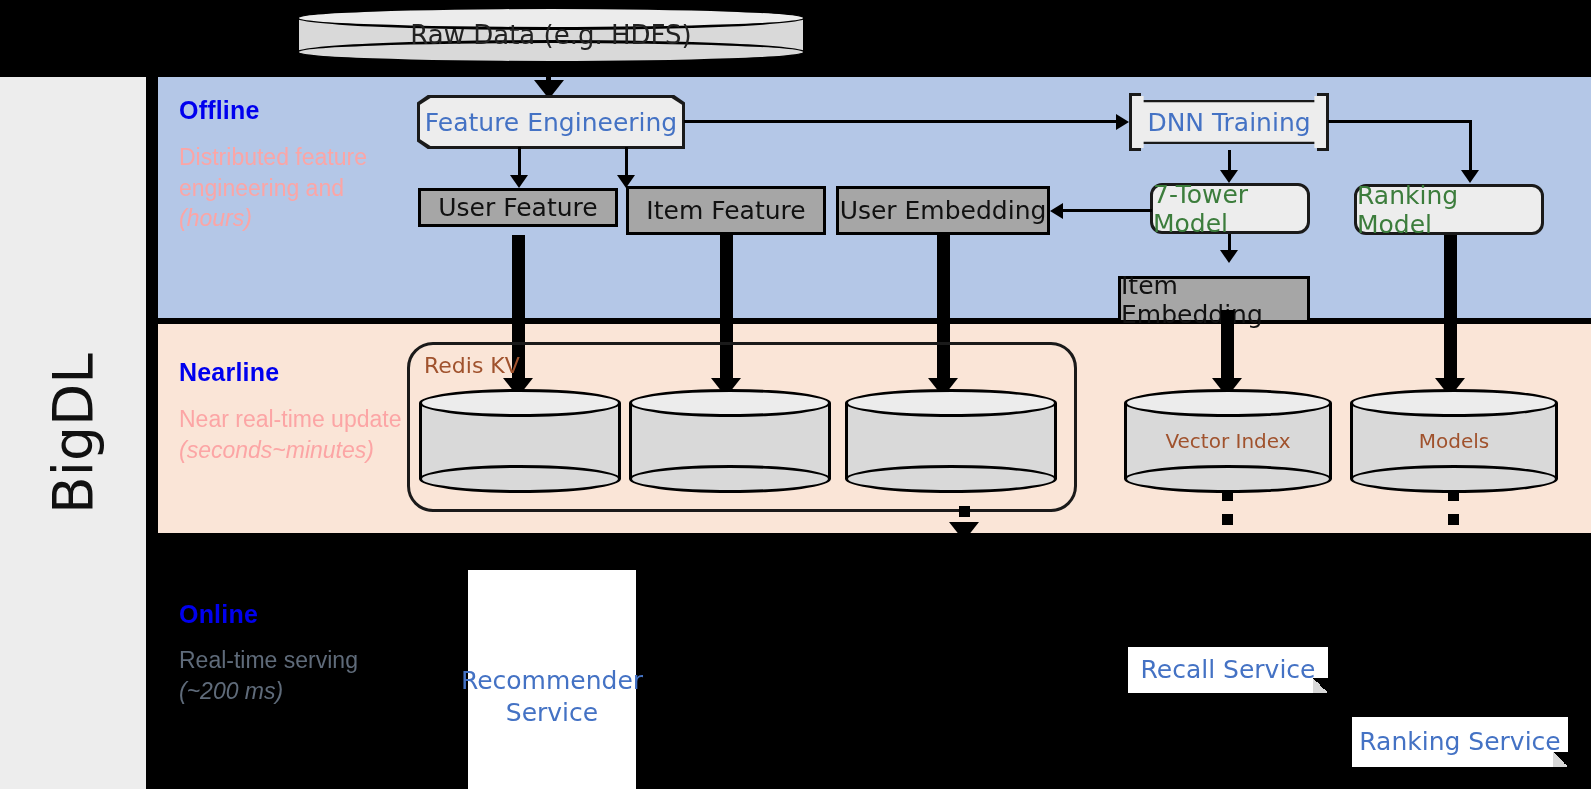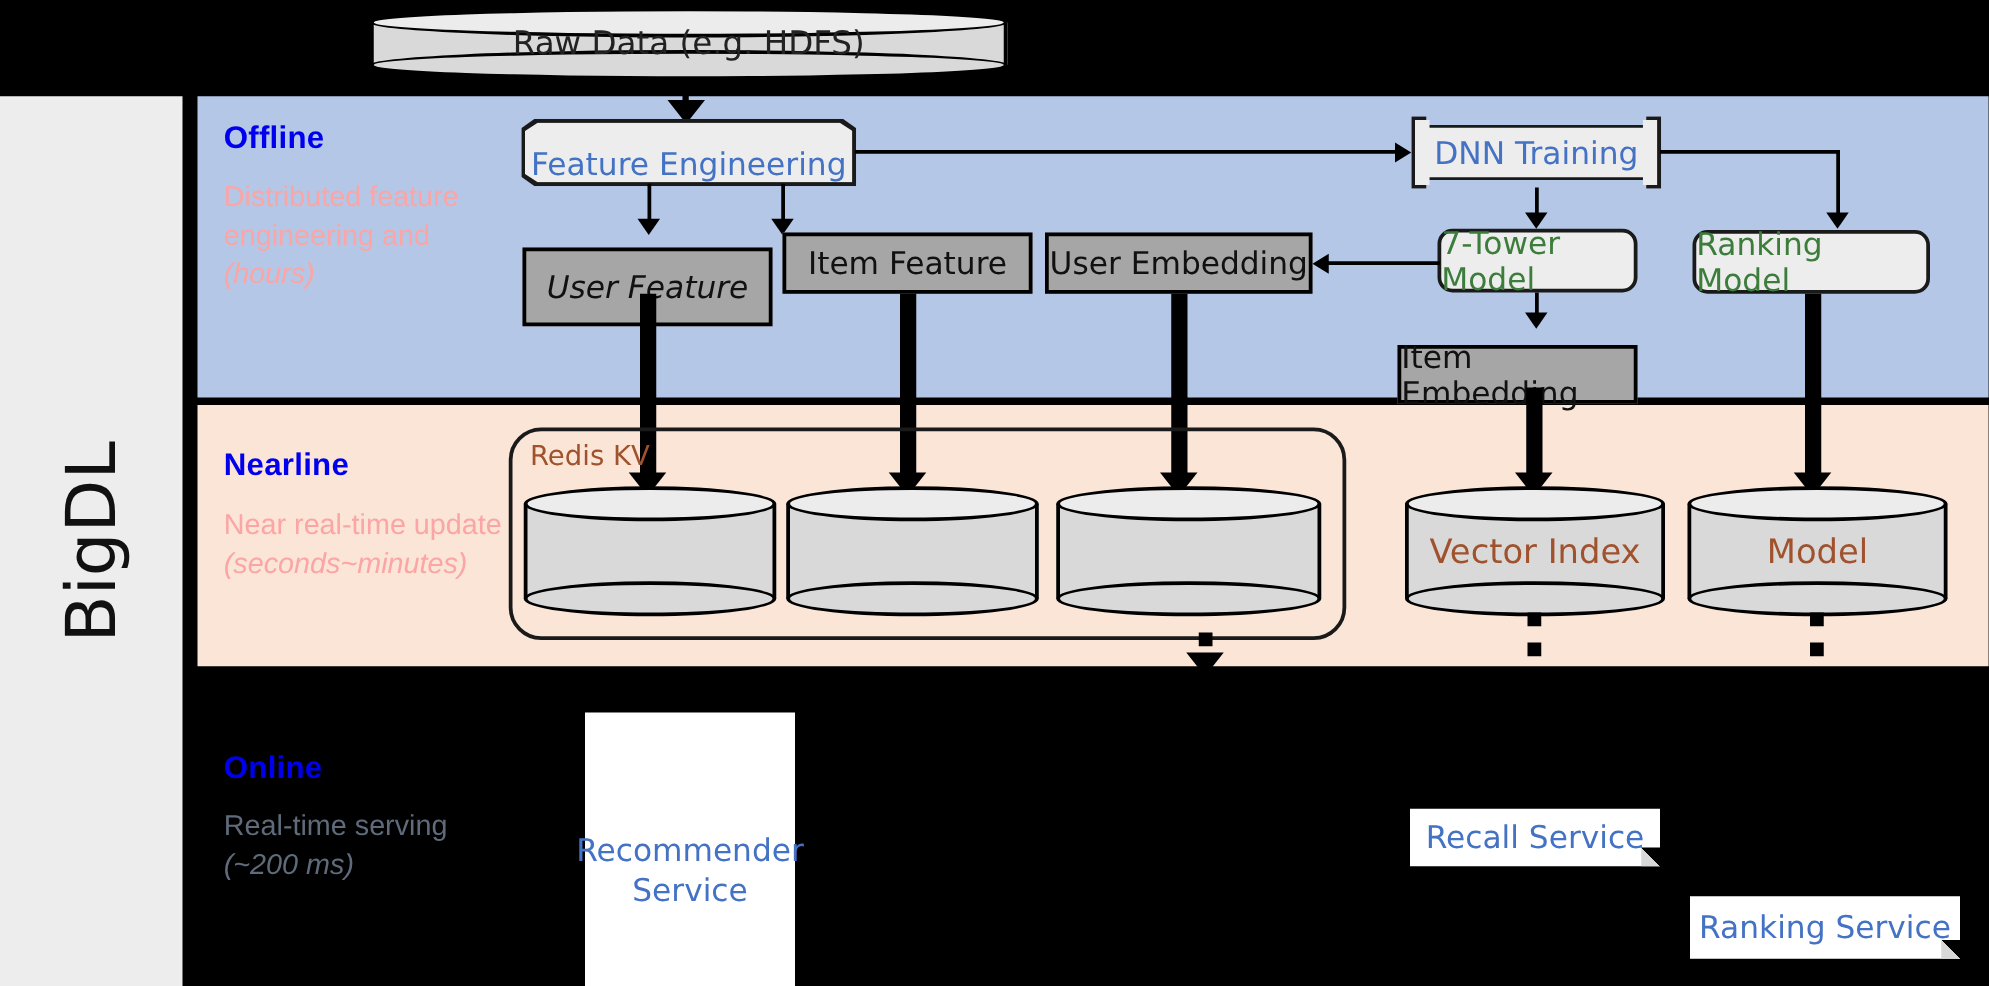--- a/index.html
+++ b/index.html
@@ -26,21 +26,21 @@
   #online-sub{color:#5f6b7a;}
   
   .gray-box{position:absolute;background:#a6a6a6;border:3px solid #000;
      display:flex;align-items:center;justify-content:center;color:#111;font-size:25px;
      font-family:"DejaVu Sans",sans-serif;box-sizing:border-box;}
   .round-box{position:absolute;background:#ededed;border:3px solid #1a1a1a;border-radius:12px;
      display:flex;align-items:center;justify-content:center;font-size:25px;
      font-family:"DejaVu Sans",sans-serif;box-sizing:border-box;color:#3c7d3c;}
   
   .banner-box{position:absolute;background:#ededed;
-     display:flex;align-items:flex-end;justify-content:center;font-size:25px;
+     display:flex;align-items:center;justify-content:center;font-size:25px;
      font-family:"DejaVu Sans",sans-serif;color:#4472c4;box-sizing:border-box;
      clip-path:polygon(0 14%,4% 0,96% 0,100% 14%,100% 100%,96% 100%,4% 100%,0 86%);
      border:0;}
   .banner-outer{position:absolute;background:#1a1a1a;
      clip-path:polygon(0 14%,4% 0,96% 0,100% 14%,100% 100%,96% 100%,4% 100%,0 86%);}
   
   .bracket-outer{position:absolute;background:#1a1a1a;
      clip-path:polygon(0 0,6% 0,6% 12%,94% 12%,94% 0,100% 0,100% 100%,94% 100%,94% 88%,6% 88%,6% 100%,0 100%);}
   .bracket-box{position:absolute;background:#ededed;
      display:flex;align-items:center;justify-content:center;font-size:25px;
@@ -48,21 +48,21 @@
      clip-path:polygon(0 0,6% 0,6% 12%,94% 12%,94% 0,100% 0,100% 100%,94% 100%,94% 88%,6% 88%,6% 100%,0 100%);}
   
   .cyl{position:absolute;}
   .cyl .body{position:absolute;left:0;right:0;top:14px;bottom:14px;background:#d9d9d9;
      border-left:3px solid #000;border-right:3px solid #000;}
   .cyl .top{position:absolute;left:0;right:0;top:0;height:28px;
      background:#ececec;border:3px solid #000;border-radius:50%;box-sizing:border-box;}
   .cyl .bot{position:absolute;left:0;right:0;bottom:0;height:28px;
      background:#d9d9d9;border:3px solid #000;border-radius:50%;box-sizing:border-box;}
   .cyl .lbl{position:absolute;left:0;right:0;top:0;bottom:0;display:flex;
-     align-items:center;justify-content:center;font-size:27px;color:#a0522d;
+     align-items:center;justify-content:center;font-size:20px;color:#a0522d;
      font-family:"DejaVu Sans",sans-serif;z-index:4;}
   
   #redis-container{position:absolute;border:3px solid #1a1a1a;border-radius:26px;background:transparent;}
   #redis-label{position:absolute;color:#a0522d;font-size:22px;font-family:"DejaVu Sans",sans-serif;}
   
   .doc{position:absolute;background:#fff;color:#4472c4;font-size:25px;
      font-family:"DejaVu Sans",sans-serif;display:flex;align-items:center;justify-content:center;
      text-align:center;line-height:1.25;}
   .doc .fold{position:absolute;right:0;bottom:0;width:22px;height:22px;
      background:linear-gradient(225deg,#000 0 50%,#d8d8d8 50% 100%);}
@@ -123,21 +123,21 @@
 
   <div class="ln" style="left:1328px;top:120px;width:144px;height:3px;"></div>
   <div class="ln" style="left:1469px;top:120px;width:3px;height:54px;"></div>
   <div class="arrow-d" style="left:1461px;top:170px;"></div>
 
   <div class="ln" style="left:518px;top:147px;width:3px;height:32px;"></div>
   <div class="arrow-d" style="left:510px;top:175px;"></div>
   <div class="ln" style="left:625px;top:147px;width:3px;height:32px;"></div>
   <div class="arrow-d" style="left:617px;top:175px;"></div>
 
-  <div class="gray-box" style="left:418px;top:198px;width:200px;height:63px;font-style:italic;">
+  <div class="gray-box" style="left:418px;top:188px;width:200px;height:39px;">
     <span>User Feature</span>
   </div>
   <div class="gray-box" style="left:626px;top:186px;width:200px;height:49px;">
     <span>Item Feature</span>
   </div>
   <div class="gray-box" style="left:836px;top:186px;width:214px;height:49px;">
     <span>User Embedding</span>
   </div>
 
   <div class="round-box" style="left:1150px;top:183px;width:160px;height:51px;">
@@ -207,21 +207,21 @@
     <div class="body"></div>
     <div class="top"></div>
     <div class="bot"></div>
     <div class="lbl">Vector Index</div>
   </div>
 
   <div class="cyl" style="left:1350px;top:389px;width:208px;height:104px;">
     <div class="body"></div>
     <div class="top"></div>
     <div class="bot"></div>
-    <div class="lbl">Model</div>
+    <div class="lbl">Models</div>
   </div>
 
   <div class="dash-sq" style="left:959px;top:506px;"></div>
   <div class="arrow-d big" style="left:949px;top:522px;"></div>
 
   <div class="dash-sq" style="left:1222px;top:490px;"></div>
   <div class="dash-sq" style="left:1222px;top:514px;"></div>
 
   <div class="dash-sq" style="left:1448px;top:490px;"></div>
   <div class="dash-sq" style="left:1448px;top:514px;"></div>

